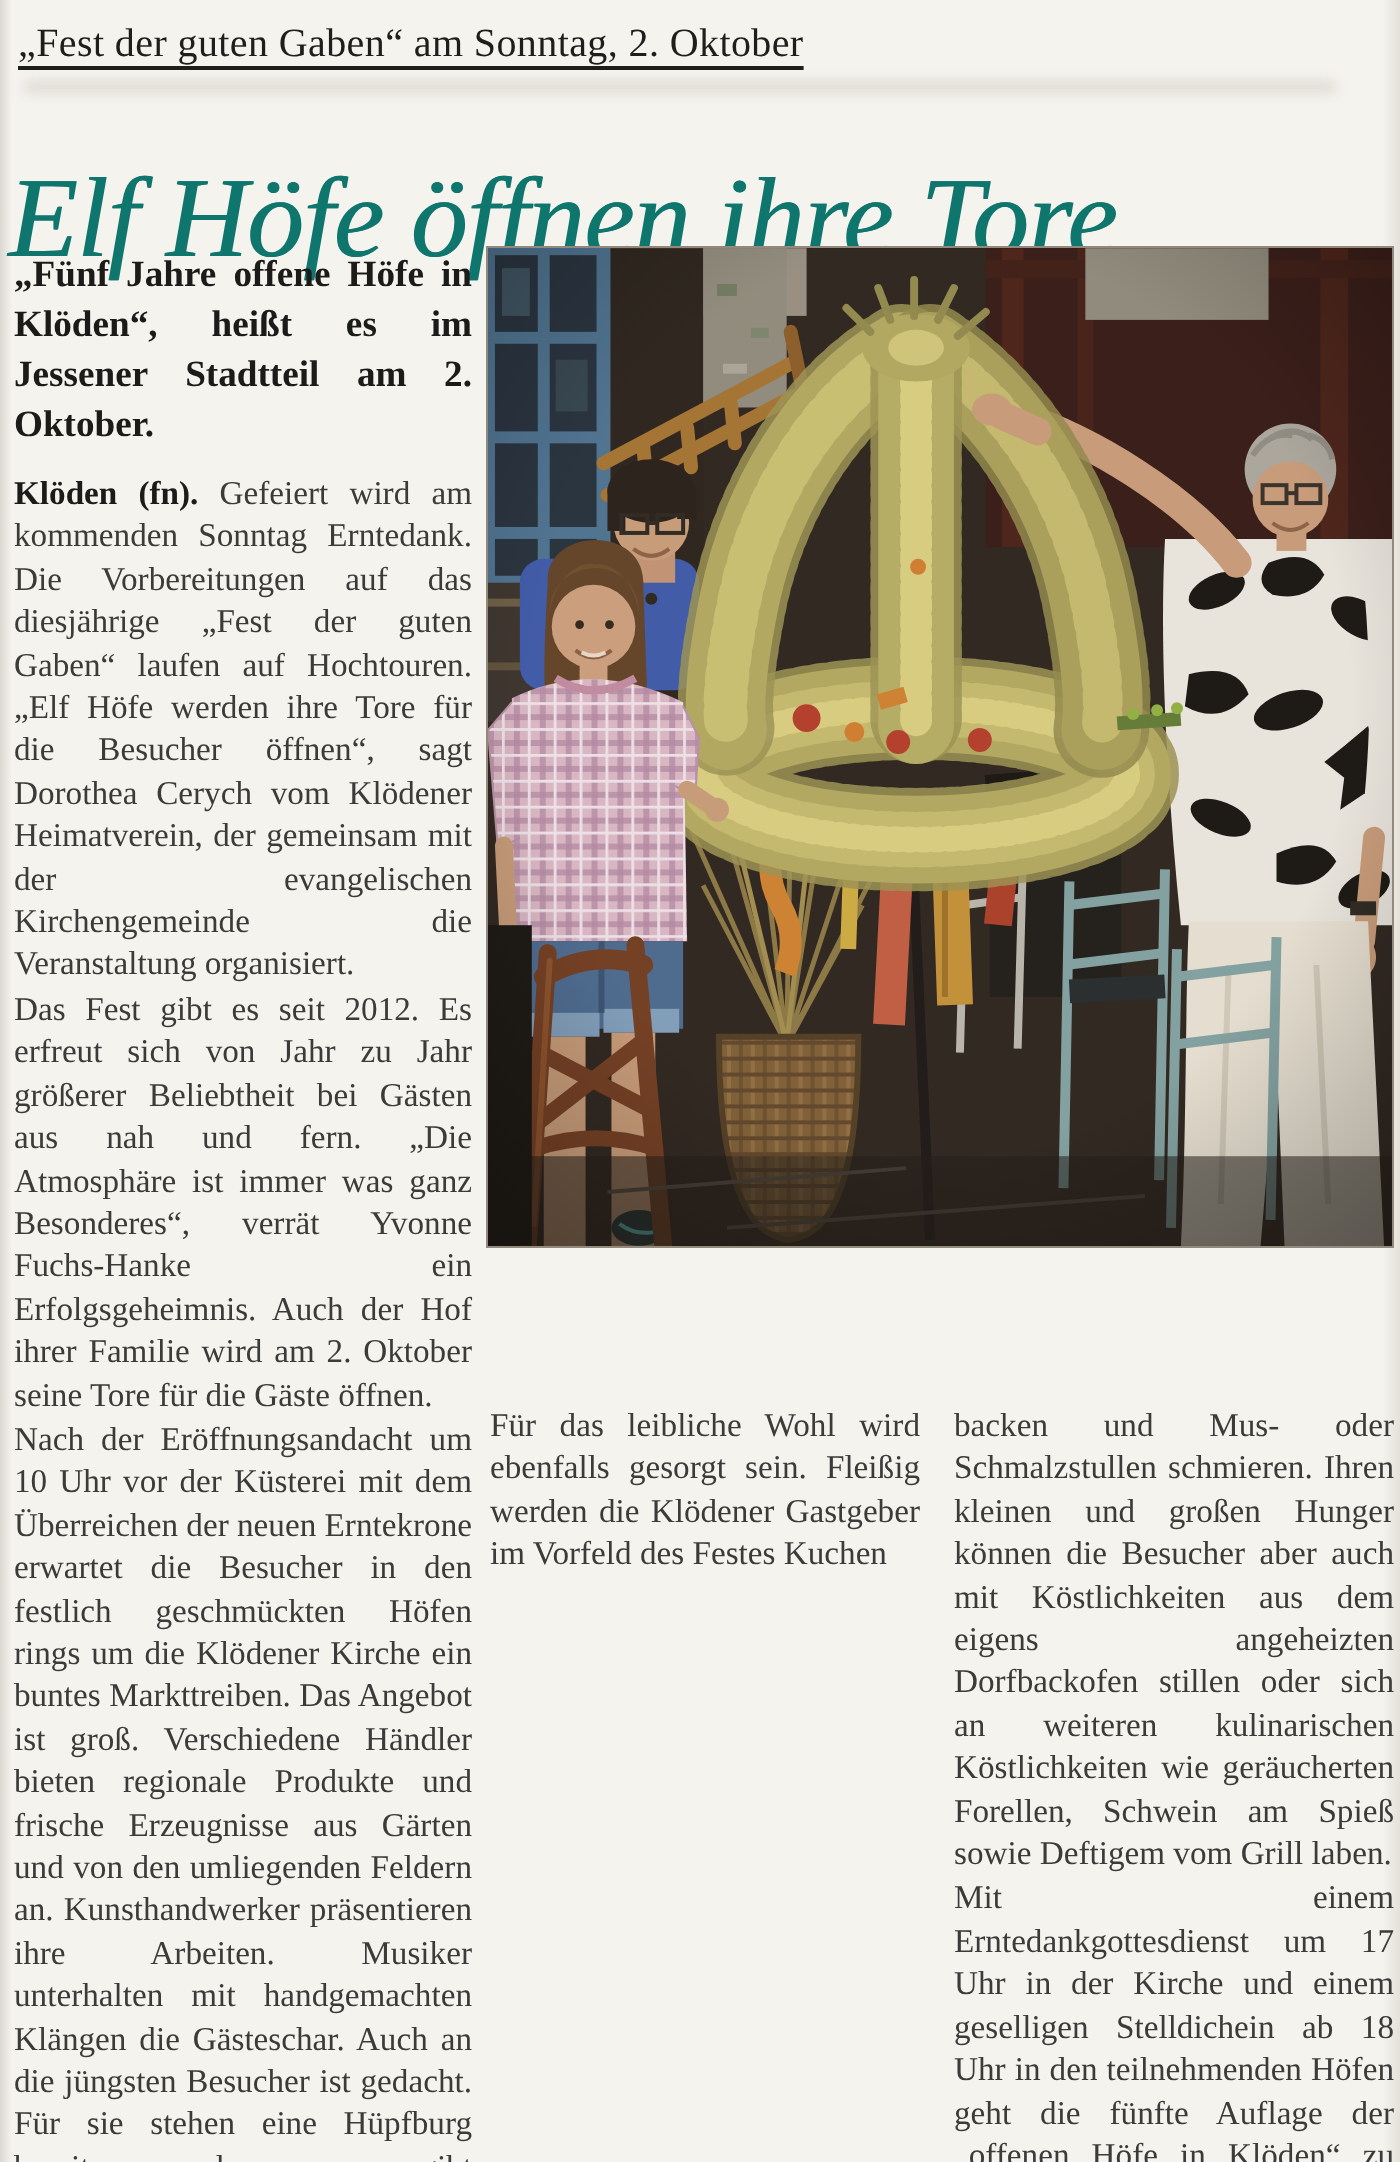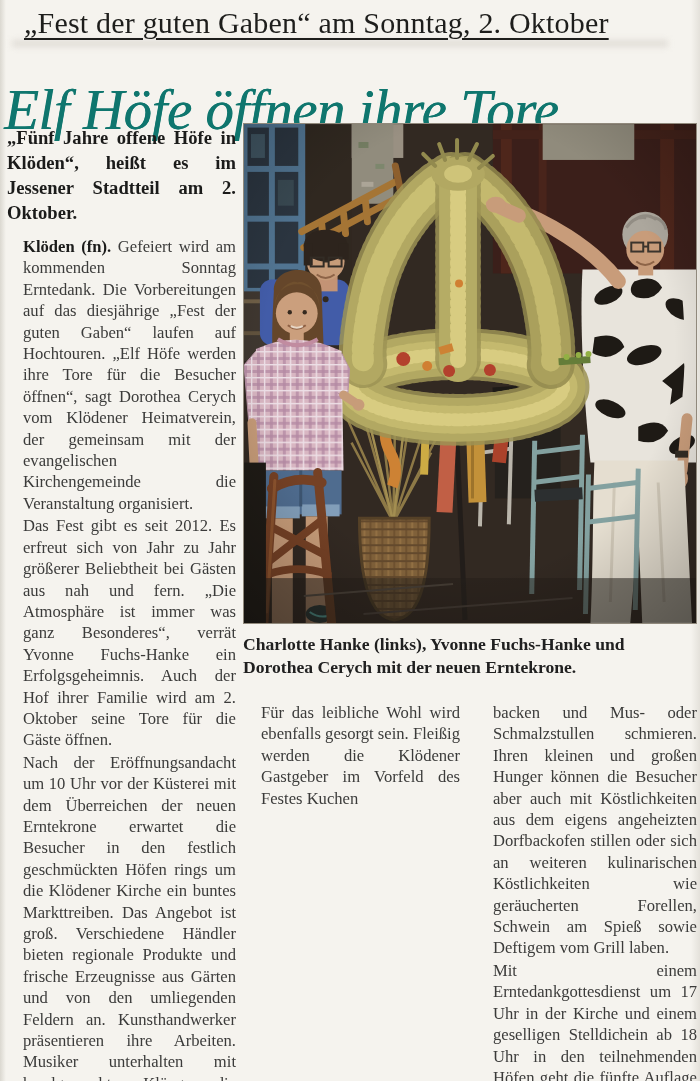--- a/index.html
+++ b/index.html
@@ -12,34 +12,34 @@
   
   .edge-left{position:absolute;left:0;top:0;width:6px;height:100%;
     background:linear-gradient(to right,#d6d3cb,rgba(214,211,203,0));opacity:.85;}
   .edge-right{position:absolute;right:0;top:0;width:9px;height:100%;
     background:linear-gradient(to left,#e2dfd8,rgba(226,223,216,0));opacity:.9;}
   .smudge{position:absolute;left:12px;top:40px;width:656px;height:7px;
     background:#dcd8d1;filter:blur(3px);opacity:.8;}
 
   .kicker{
     position:absolute;left:9px;top:9px;
-    font-size:30px;line-height:27px;color:#1e1e1c;letter-spacing:.2px;
-    text-decoration:underline;text-decoration-thickness:2px;text-underline-offset:5px;margin-left:15px;
+    font-size:20px;line-height:27px;color:#1e1e1c;letter-spacing:.2px;
+    text-decoration:underline;text-decoration-thickness:2px;text-underline-offset:5px;
   }
   .headline{
     position:absolute;left:4px;top:41px;width:694px;
     font-size:57px;line-height:62px;font-weight:400;color:#0f766e;
     letter-spacing:-.5px;white-space:nowrap;
     text-shadow:.45px 0 0 currentColor;
     font-style:italic;
   }
 
   .col{position:absolute;text-align:justify;text-justify:inter-word;
        font-size:16.6px;line-height:21.4px;hyphens:auto;-webkit-hyphens:auto;color:#3b3b3a;}
-  .col p{margin:0 0 1px 16px;}
+  .col p{margin:0 0 1px 0;}
   .col-left{left:7px;top:125px;width:229px;}
   .col-mid{left:245px;top:702px;width:215px;}
   .col-right{left:477px;top:702px;width:220px;}
   .lead{font-weight:700;font-size:18.6px;line-height:25px;color:#1b1b1a;margin:0 0 11px 0 !important;}
   .dateline{font-weight:700;color:#1b1b1a;}
 
   .photo-wrap{position:absolute;left:243px;top:123px;width:454px;height:501px;
     border:1px solid #90897c;box-sizing:border-box;background:#2a211b;}
   .photo-wrap svg{display:block;width:100%;height:100%;}
 
@@ -300,21 +300,20 @@
     <line x1="120" y1="492" x2="330" y2="476" stroke="#332c26" stroke-width="2"></line>
     <rect x="0" y="340" width="22" height="161" fill="#16120e"></rect>
   </g>
 
   <rect width="454" height="501" fill="#d8c8a8" opacity=".05"></rect>
   <rect width="454" height="501" fill="url(#vig)"></rect>
 </svg>
 </div>
 
 <div class="caption">
-  <span>Charlotte Hanke (links), Yvonne Fuchs-Hanke und Dorothea Cerych mit der neuen Erntekrone.</span>
 </div>
 
 <div class="col col-mid">
   <p>Für das leibliche Wohl wird ebenfalls gesorgt sein. Fleißig werden die Klödener Gastgeber im Vorfeld des Festes Kuchen</p>
 </div>
 
 <div class="col col-right">
   <p>backen und Mus- oder Schmalzstullen schmieren. Ihren kleinen und großen Hunger können die Besucher aber auch mit Köstlichkeiten aus dem eigens angeheizten Dorfbackofen stillen oder sich an weiteren kulinarischen Köstlichkeiten wie geräucherten Forellen, Schwein am Spieß sowie Deftigem vom Grill laben.</p>
   <p>Mit einem Erntedankgottesdienst um 17 Uhr in der Kirche und einem geselligen Stelldichein ab 18 Uhr in den teilnehmenden Höfen geht die fünfte Auflage der „offenen Höfe in Klöden“ zu Ende.</p>
 </div>

